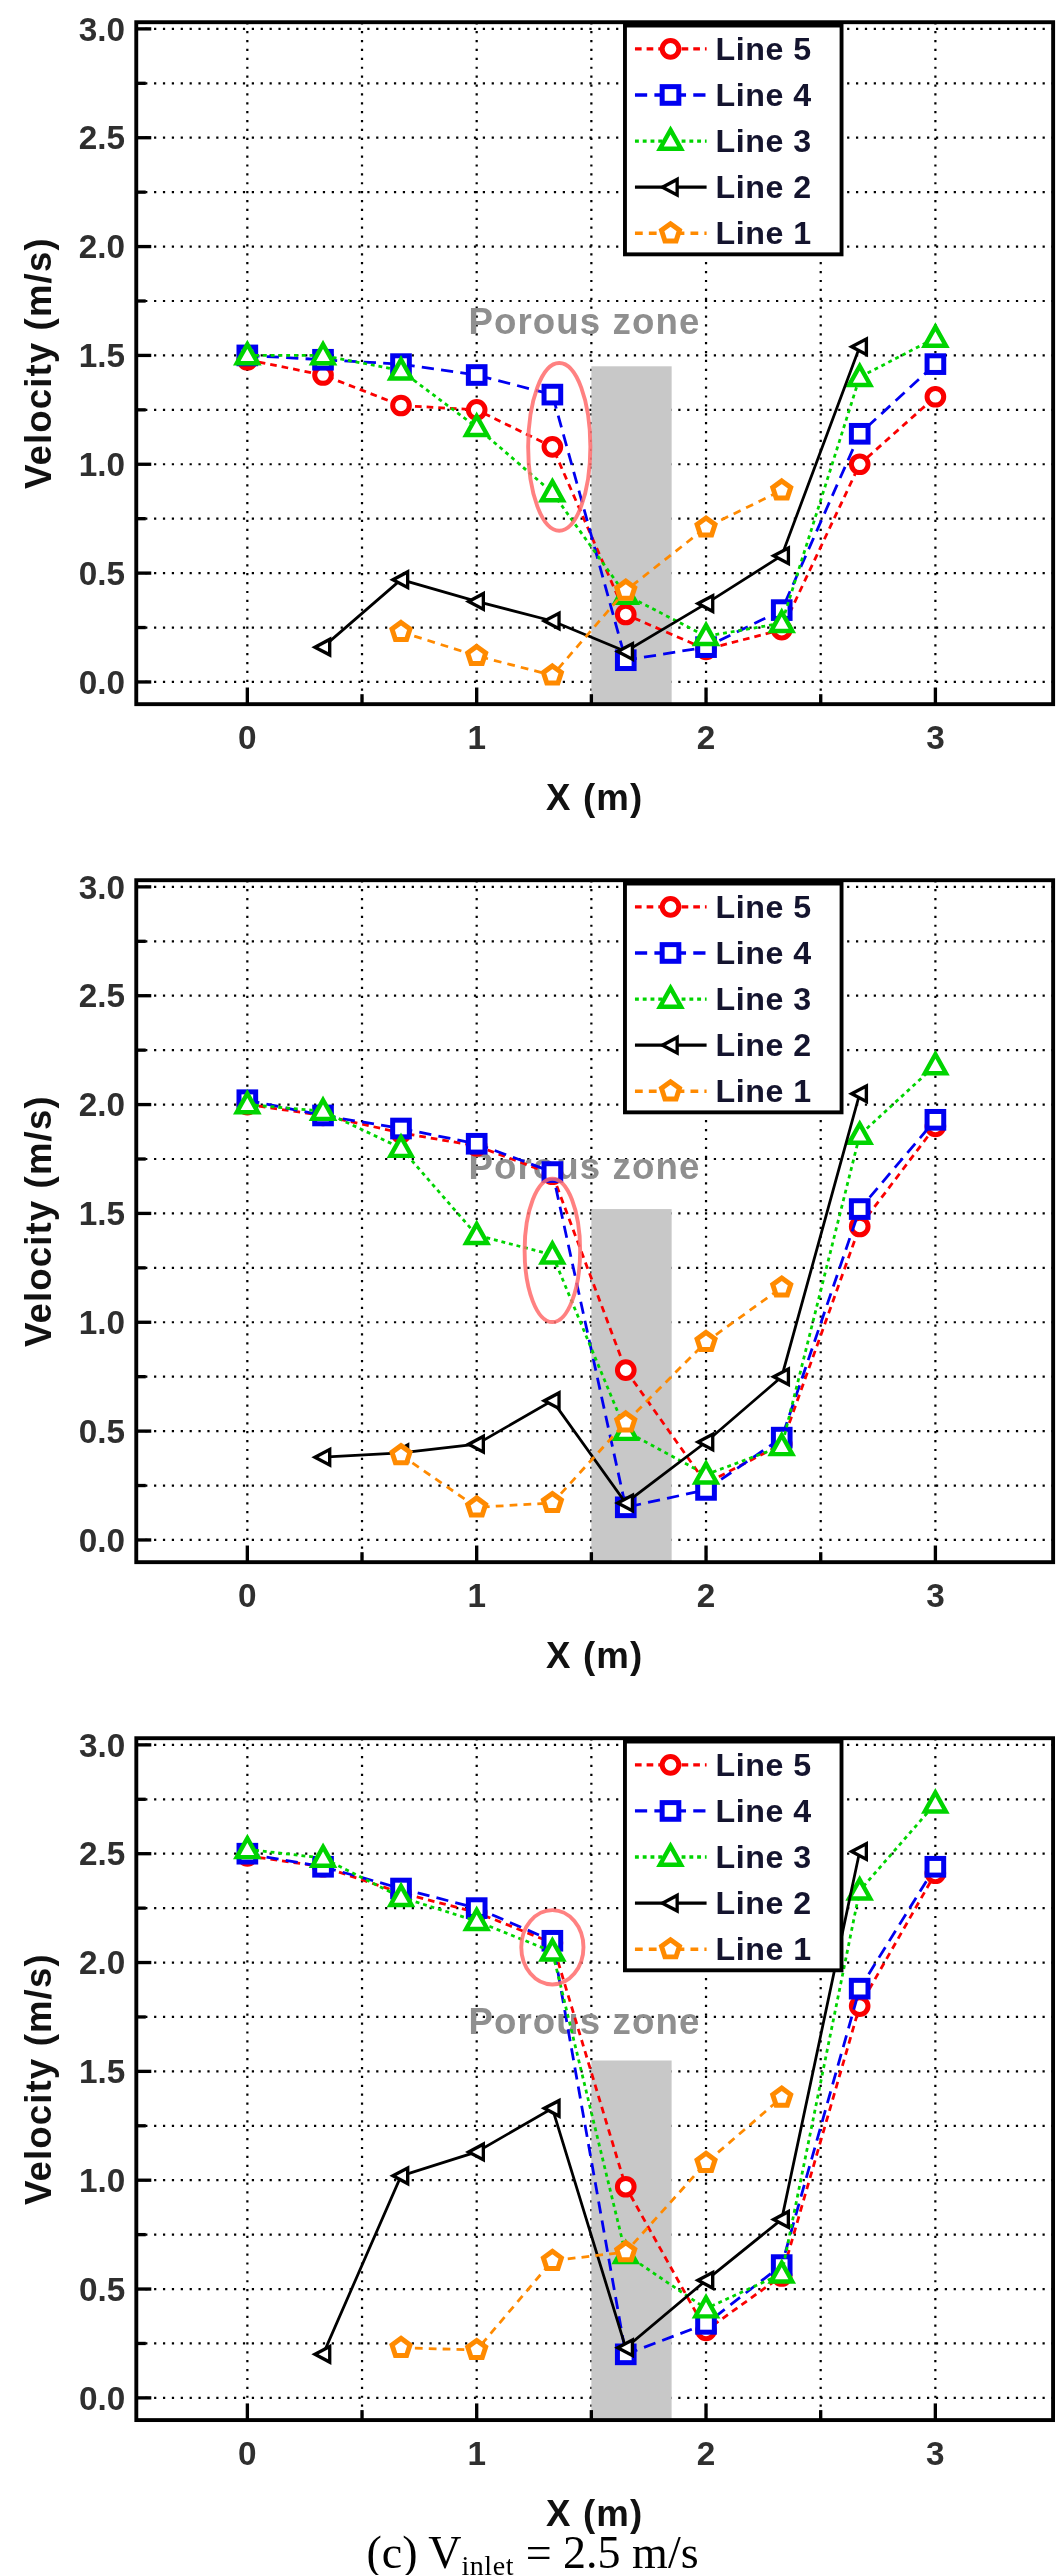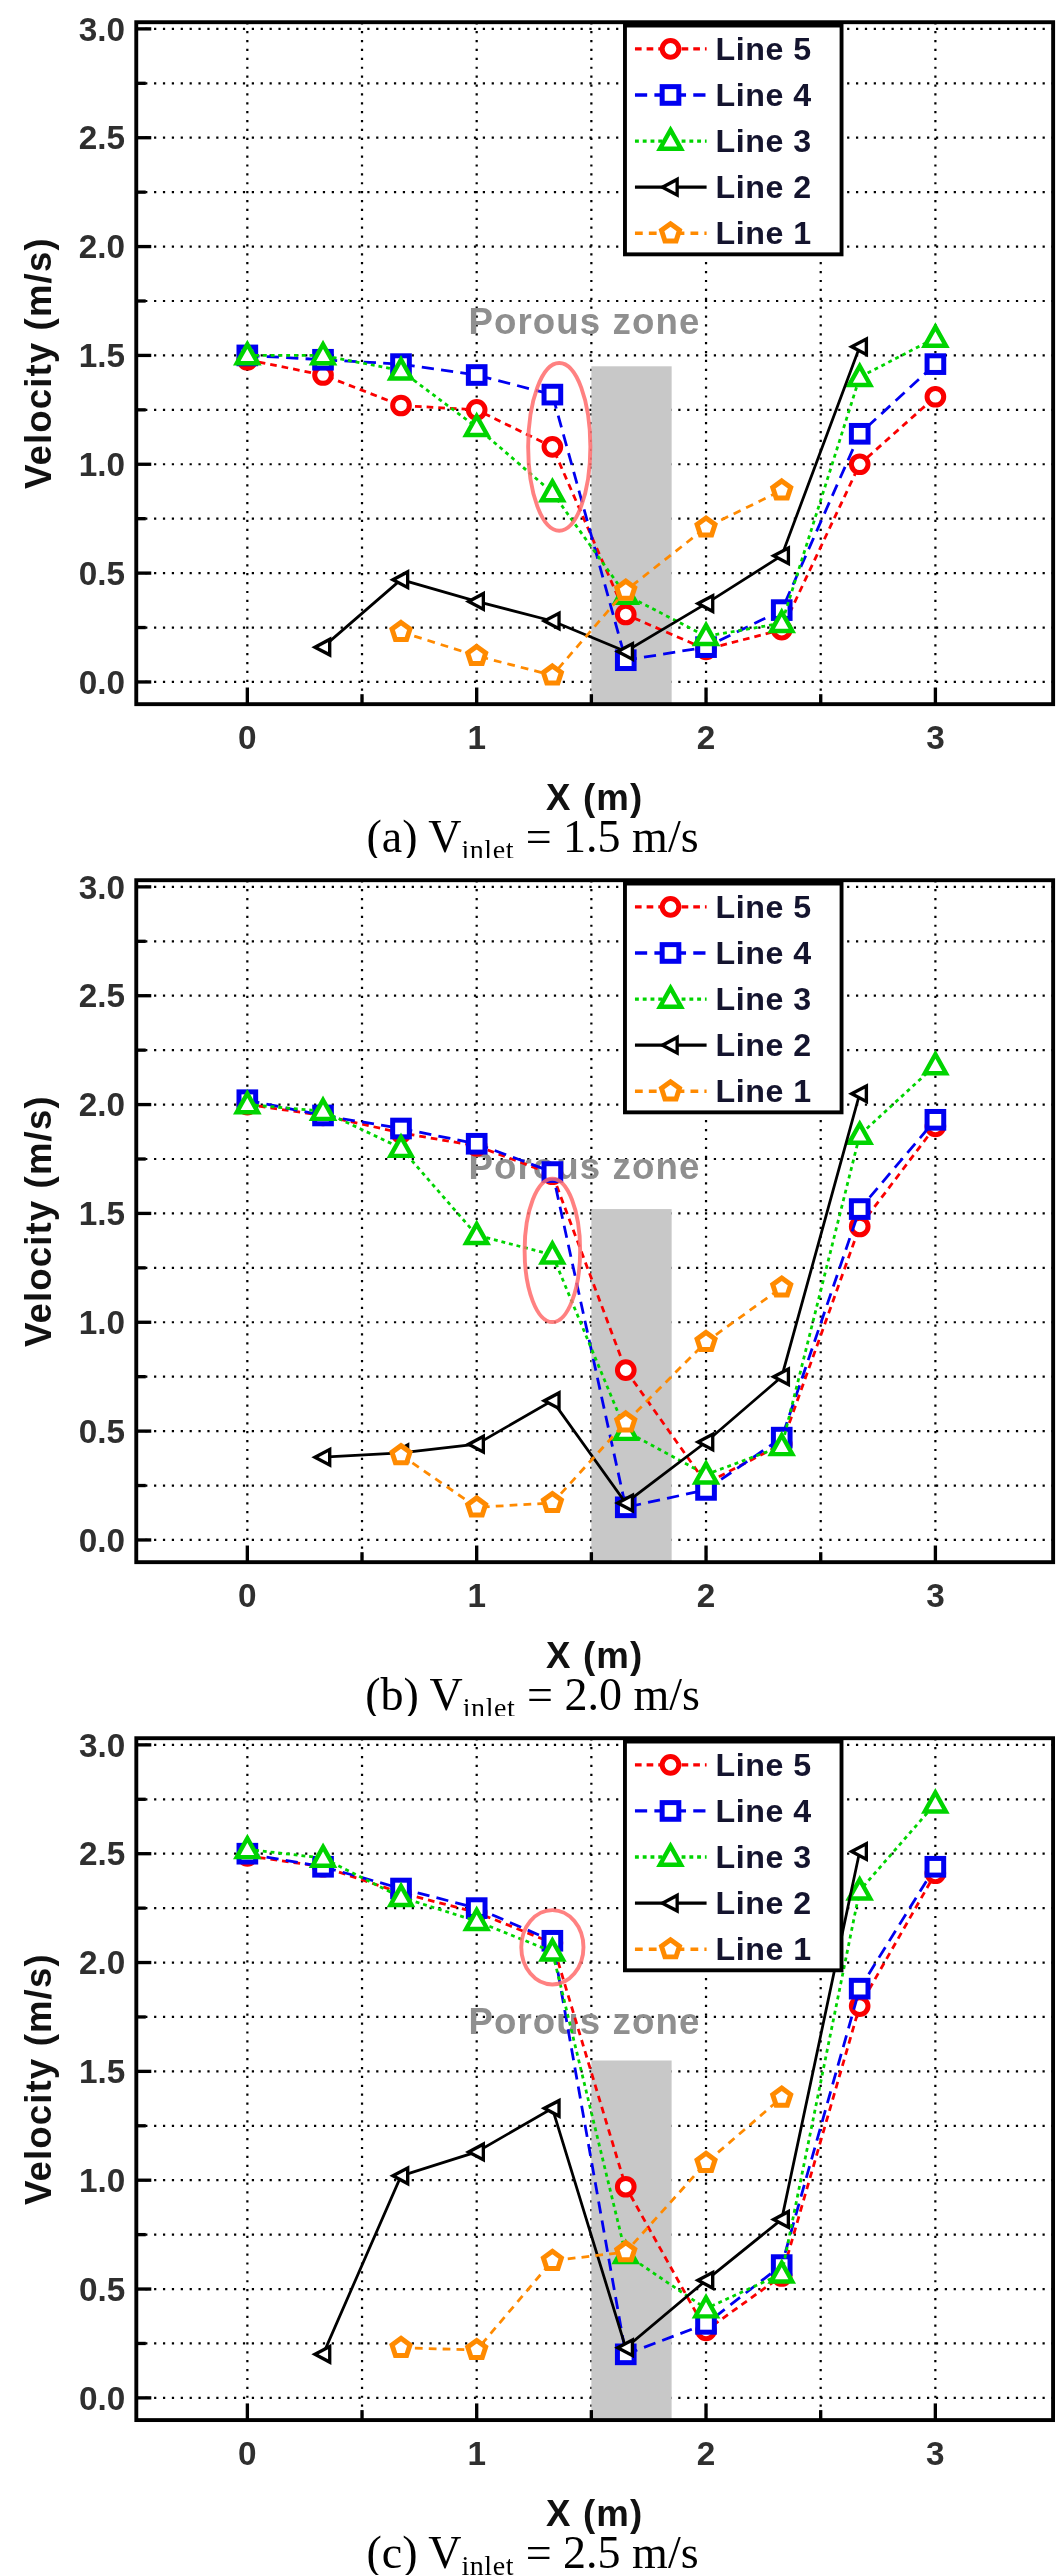--- a/index.html
+++ b/index.html
@@ -180,21 +180,20 @@
           <polygon points="1199,337 1216,328 1216,346" fill="#fff"></polygon>
           <text class="ltxt" x="1288" y="357">Line 2</text>
         </g>
         <g>
           <line x1="1143" y1="420" x2="1272" y2="420" stroke="#ff8a00" stroke-width="6" stroke-dasharray="14 11"></line>
           <polygon points="1207.0,403.0 1223.2,414.7 1217.0,433.8 1197.0,433.8 1190.8,414.7" fill="#fff" stroke="#ff8a00" stroke-width="9"></polygon>
           <text class="ltxt" x="1288" y="440">Line 1</text>
         </g>
       </g>
     </svg>
-  <div class="caption"><span>(a) V</span><span class="sub">inlet</span><span> = 1.5 m/s</span></div>
 </div>
 
 <div class="block">
   <svg width="1065" height="858" viewBox="0 0 1917 1545">
       <g>
         <line class="grid" x1="445" y1="40" x2="445" y2="1268"></line>
         <line class="grid" x1="651.5" y1="40" x2="651.5" y2="1268"></line>
         <line class="grid" x1="858" y1="40" x2="858" y2="1268"></line>
         <line class="grid" x1="1064.5" y1="40" x2="1064.5" y2="1268"></line>
         <line class="grid" x1="1271" y1="40" x2="1271" y2="1268"></line>
@@ -347,21 +346,20 @@
           <polygon points="1199,337 1216,328 1216,346" fill="#fff"></polygon>
           <text class="ltxt" x="1288" y="357">Line 2</text>
         </g>
         <g>
           <line x1="1143" y1="420" x2="1272" y2="420" stroke="#ff8a00" stroke-width="6" stroke-dasharray="14 11"></line>
           <polygon points="1207.0,403.0 1223.2,414.7 1217.0,433.8 1197.0,433.8 1190.8,414.7" fill="#fff" stroke="#ff8a00" stroke-width="9"></polygon>
           <text class="ltxt" x="1288" y="440">Line 1</text>
         </g>
       </g>
     </svg>
-  <div class="caption"><span>(b) V</span><span class="sub">inlet</span><span> = 2.0 m/s</span></div>
 </div>
 
 <div class="block last">
   <svg width="1065" height="859" viewBox="0 0 1917 1547">
       <g>
         <line class="grid" x1="445" y1="40" x2="445" y2="1268"></line>
         <line class="grid" x1="651.5" y1="40" x2="651.5" y2="1268"></line>
         <line class="grid" x1="858" y1="40" x2="858" y2="1268"></line>
         <line class="grid" x1="1064.5" y1="40" x2="1064.5" y2="1268"></line>
         <line class="grid" x1="1271" y1="40" x2="1271" y2="1268"></line>

